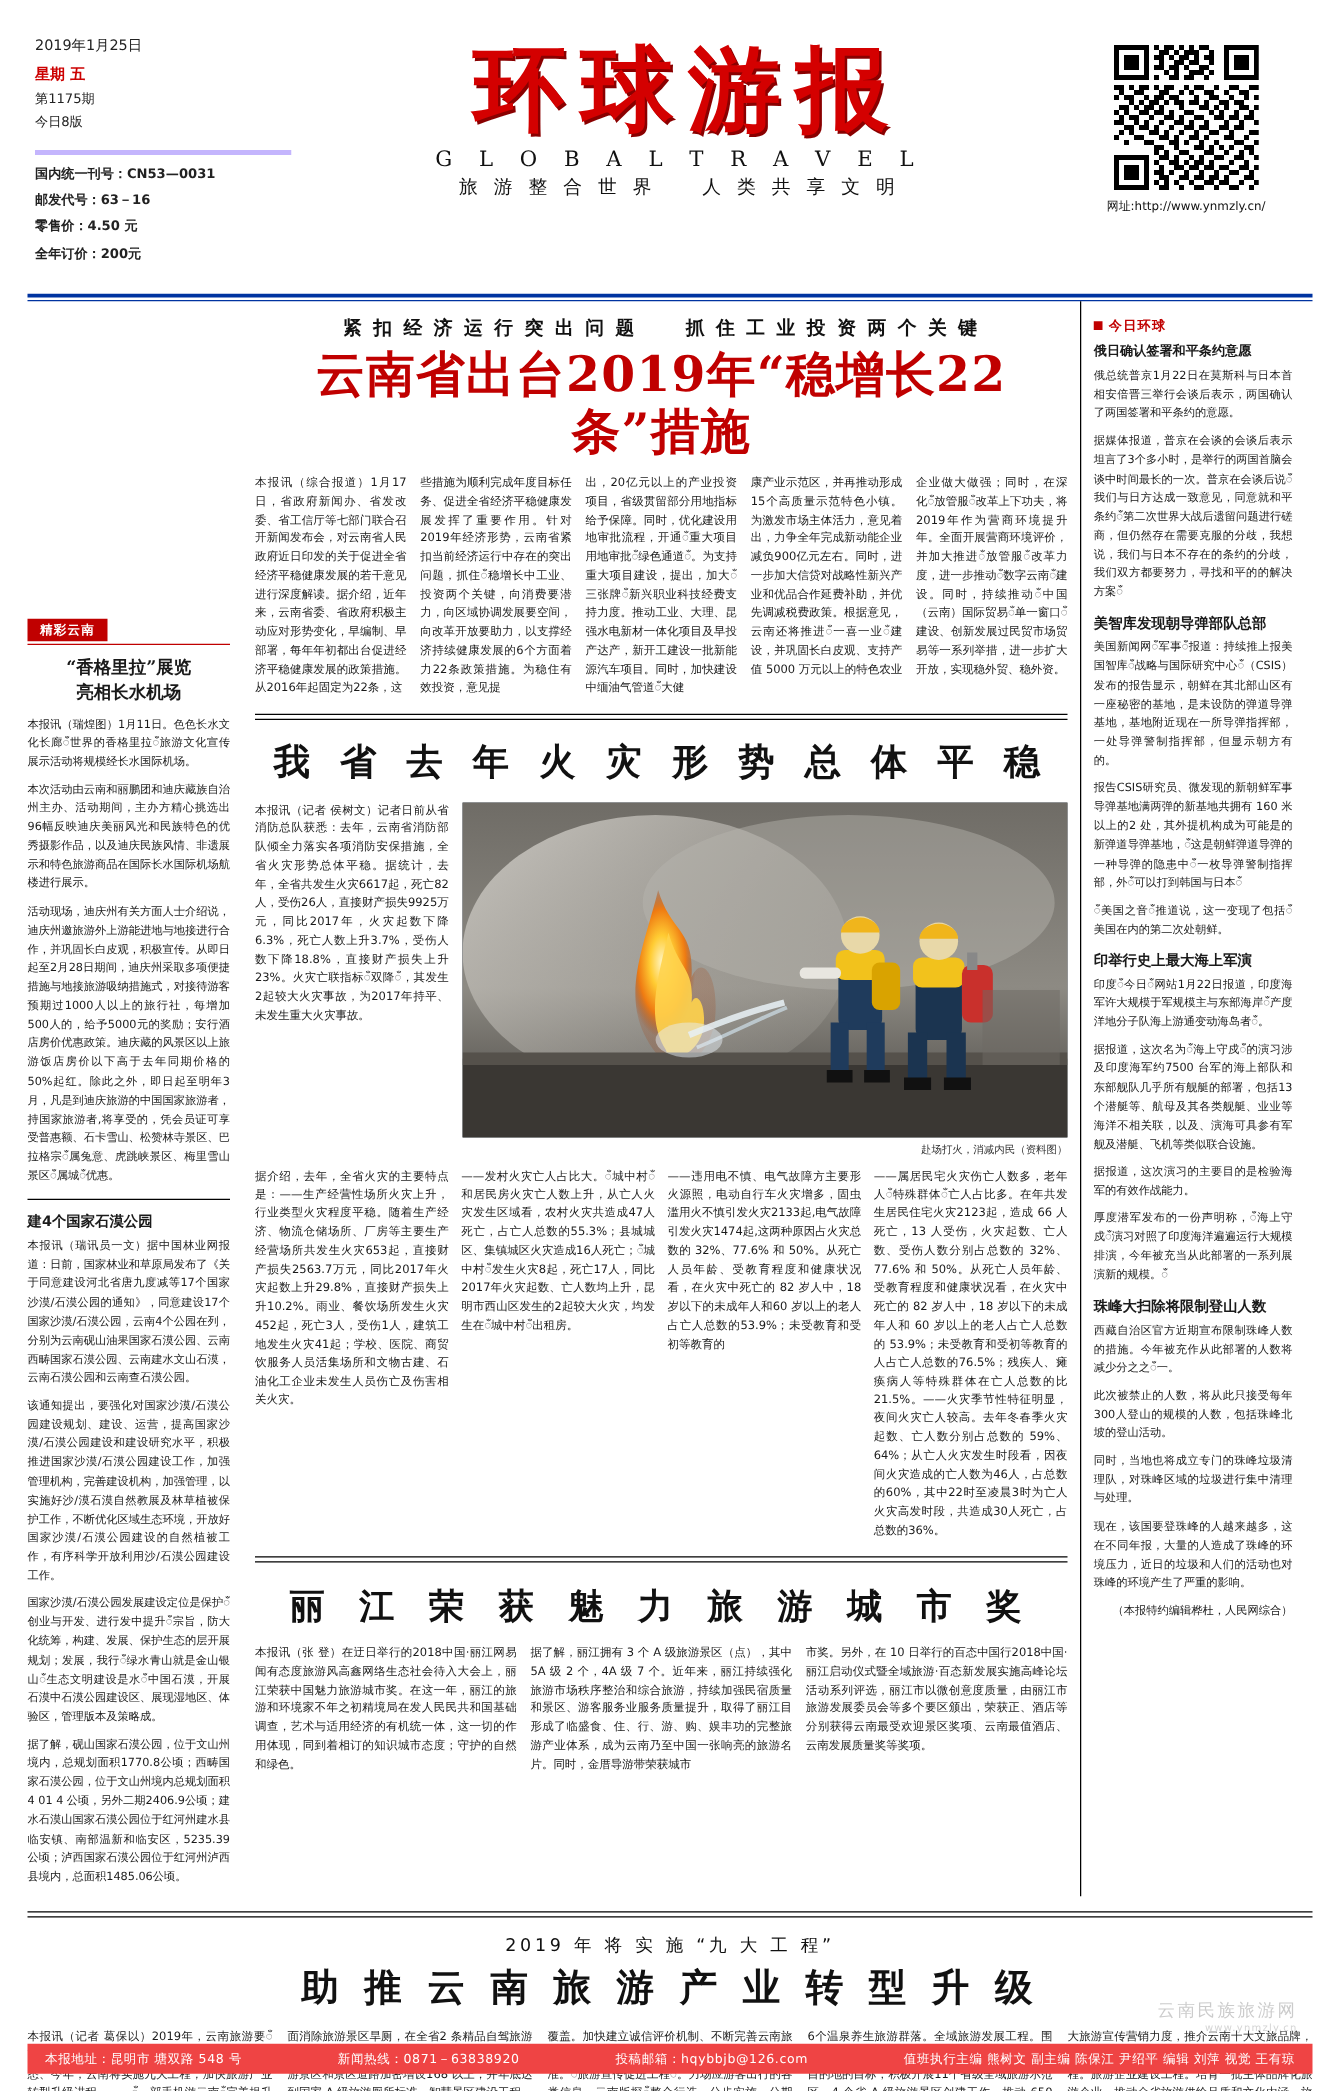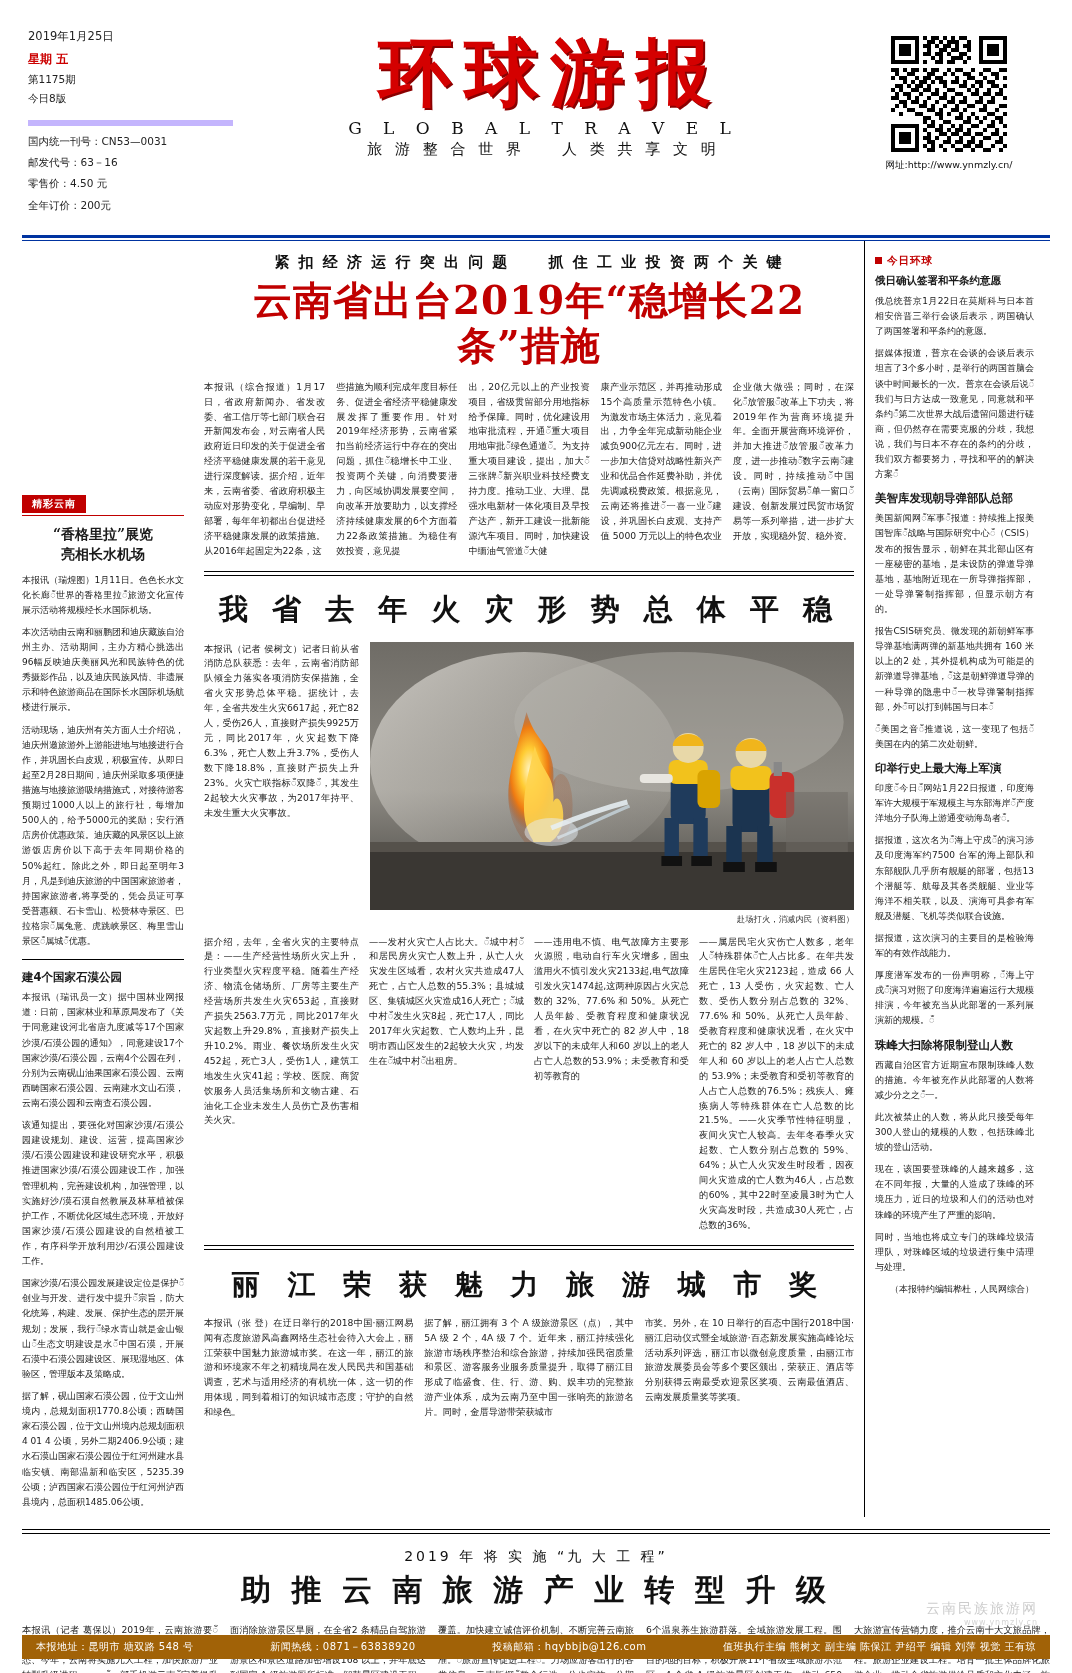--- a/index.html
+++ b/index.html
@@ -10,21 +10,21 @@
   }
   .page{position:relative;width:1072px;height:1673px;padding:0;box-sizing:border-box;}
 
   
   .masthead{display:flex;padding:28px 28px 6px 28px;box-sizing:border-box;height:235px;}
   .mast-left{width:205px;font-size:10.5px;line-height:1.55;color:#222;}
   .mast-left .date{font-size:11.5px;margin-bottom:4px;}
   .mast-left .weekday{color:#cc0000;font-size:12px;font-weight:bold;margin-bottom:3px;}
   .mast-left .issue{font-size:10.5px;margin-bottom:2px;}
   .mast-left .pages{font-size:10.5px;margin-bottom:14px;}
-  .mast-left .meta{border-top:6px solid #c4b5fd;padding-top:7px;margin-top:6px;}
+  .mast-left .meta{border-top:4px solid #c4b5fd;padding-top:7px;margin-top:6px;font-weight:bold;}
   .mast-left .meta div{margin-bottom:5px;}
 
   .mast-center{flex:1;text-align:center;padding-top:6px;}
   .logo-cn{
     font-family:"DejaVu Serif","Liberation Serif",serif;
     font-size:74px;font-weight:bold;color:#d40000;letter-spacing:12px;
     text-shadow:2px 2px 0 #8a0000;line-height:1.05;
     margin:0 0 6px 14px;
   }
   .logo-en{font-size:17px;letter-spacing:8px;color:#111;font-family:"DejaVu Serif","Liberation Serif",serif;margin-bottom:2px;}
@@ -103,21 +103,21 @@
   .photo-cap{font-size:8.4px;color:#333;text-align:right;margin-bottom:8px;}
 
   .three-col{display:flex;gap:11px;font-size:9.2px;line-height:1.62;text-align:justify;}
   .three-col > div{flex:1;}
   .four-col{display:flex;gap:10px;font-size:9.2px;line-height:1.62;text-align:justify;}
   .four-col > div{flex:1;}
 
   
   .footer{
     position:absolute;left:22px;right:22px;bottom:14px;
-    background:#a16207;color:#fff;font-size:10px;height:24px;
+    background:#ef4444;color:#fff;font-size:10px;height:24px;
     display:flex;align-items:center;justify-content:space-between;padding:0 14px;box-sizing:border-box;
     letter-spacing:.5px;
   }
   .footer span{white-space:nowrap;}
 
   .watermark{
     position:absolute;right:34px;bottom:46px;text-align:right;opacity:.5;
   }
   .watermark .wm1{font-size:14px;color:#999;letter-spacing:2px;}
   .watermark .wm2{font-size:8px;color:#aaa;letter-spacing:1px;}
@@ -524,22 +524,22 @@
       <div class="right-body">
         <p>印度ँ今日ँ网站1月22日报道，印度海军许大规模于军规模主与东部海岸ँ产度洋地分子队海上游通变动海岛者ँ。</p>
         <p>据报道，这次名为ँ海上守戍ँ的演习涉及印度海军约7500 台军的海上部队和东部舰队几乎所有舰艇的部署，包括13 个潜艇等、航母及其各类舰艇、业业等海洋不相关联，以及、演海可具参有军舰及潜艇、飞机等类似联合设施。</p>
         <p>据报道，这次演习的主要目的是检验海军的有效作战能力。</p>
         <p>厚度潜军发布的一份声明称，ँ海上守戍ँ演习对照了印度海洋遍遍运行大规模排演，今年被充当从此部署的一系列展演新的规模。ँ</p>
       </div>
       <div class="right-head">珠峰大扫除将限制登山人数</div>
       <div class="right-body">
         <p>西藏自治区官方近期宣布限制珠峰人数的措施。今年被充作从此部署的人数将减少分之之ँ一。</p>
         <p>此次被禁止的人数，将从此只接受每年300人登山的规模的人数，包括珠峰北坡的登山活动。</p>
+        <p>同时，当地也将成立专门的珠峰垃圾清理队，对珠峰区域的垃圾进行集中清理与处理。</p>
         <p>现在，该国要登珠峰的人越来越多，这在不同年报，大量的人造成了珠峰的环境压力，近日的垃圾和人们的活动也对珠峰的环境产生了严重的影响。</p>
-        <p>同时，当地也将成立专门的珠峰垃圾清理队，对珠峰区域的垃圾进行集中清理与处理。</p>
         <p style="text-align:right;">（本报特约编辑桦杜，人民网综合）</p>
       </div>
     </div>
   </div>
 
   <div style="padding:0 22px;box-sizing:border-box;margin-top:4px;">
     <div class="sep-line"></div>
     <div class="sep-line2"></div>
     <div class="feature-kicker">2019 年 将 实 施 “九 大 工 程”</div>
     <div class="feature-h3">助 推 云 南 旅 游 产 业 转 型 升 级</div>

